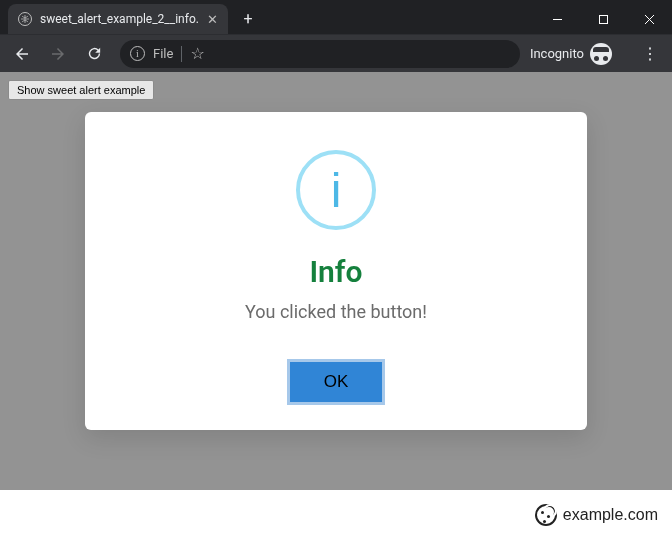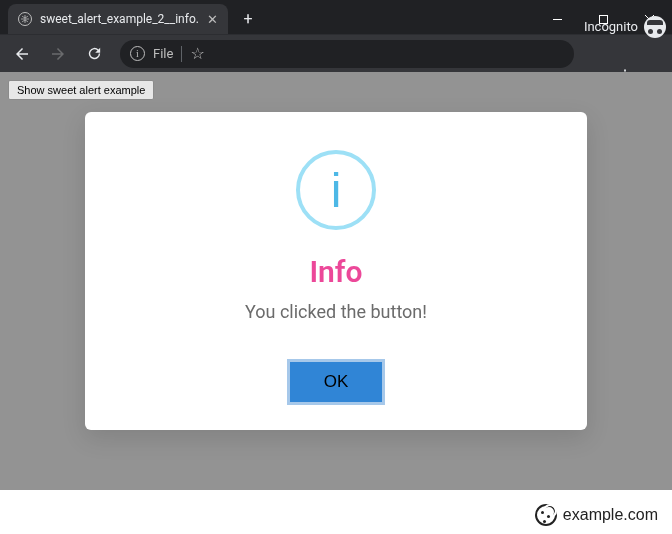--- a/index.html
+++ b/index.html
@@ -145,21 +145,20 @@
     .omnibox .file-label { color: #bdbdbd; }
     .omnibox .sep { width:1px; height:16px; background:#5f6368; }
     .omnibox .url { color:#e8eaed; white-space: nowrap; flex:1; overflow:hidden; }
     .omnibox .star { color:#bdbdbd; font-size:16px; cursor:pointer; }
     .right-controls {
       display: flex;
       align-items: center;
       gap: 22px;
       color: #e8eaed;
       font-size: 13px;
-      flex-direction: column;
     }
     .incognito {
       display: flex;
       align-items: center;
       gap: 6px;
     }
     .spy-icon {
       width: 22px;
       height: 22px;
       background: #e8eaed;
@@ -255,21 +254,21 @@
       justify-content: center;
       color: #4db8e6;
       font-size: 48px;
       font-weight: 500;
       margin: 14px 0 24px;
       font-family: "Segoe UI", Arial, sans-serif;
     }
     .swal-title {
       font-size: 30px;
       font-weight: 600;
-      color: #ec4899;
+      color: #15803d;
       margin-bottom: 12px;
     }
     .swal-text {
       font-size: 18px;
       color: #6b6b6b;
       margin-bottom: 40px;
     }
     .swal-ok {
       background: #3085d6;
       color: #000000;

